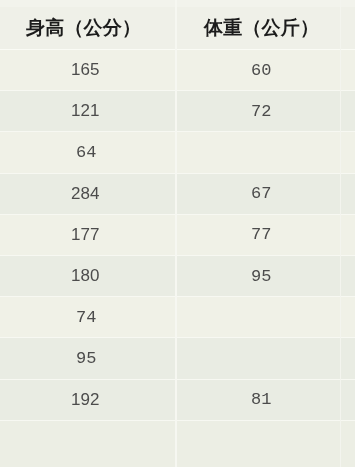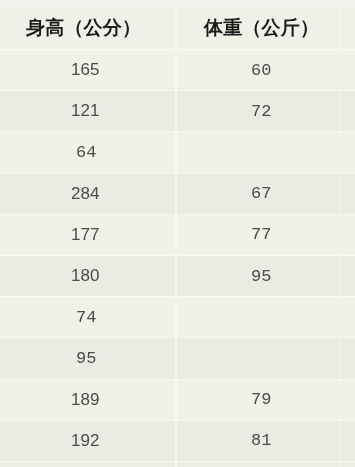--- a/index.html
+++ b/index.html
@@ -164,24 +164,20 @@
     </div>
 
     <div class="row data-row tint-a">
       <div class="cell cell-weight">74</div>
     </div>
 
     <div class="row data-row tint-b">
       <div class="cell cell-weight">95</div>
     </div>
 
-    <div class="row data-row tint-a">
-      <div class="cell cell-height">189</div>
-      <div class="cell cell-weight">79</div>
-    </div>
 
     <div class="row data-row tint-b">
       <div class="cell cell-height">192</div>
       <div class="cell cell-weight">81</div>
     </div>
 
   </div>
 </div>
 
 </body></html>

